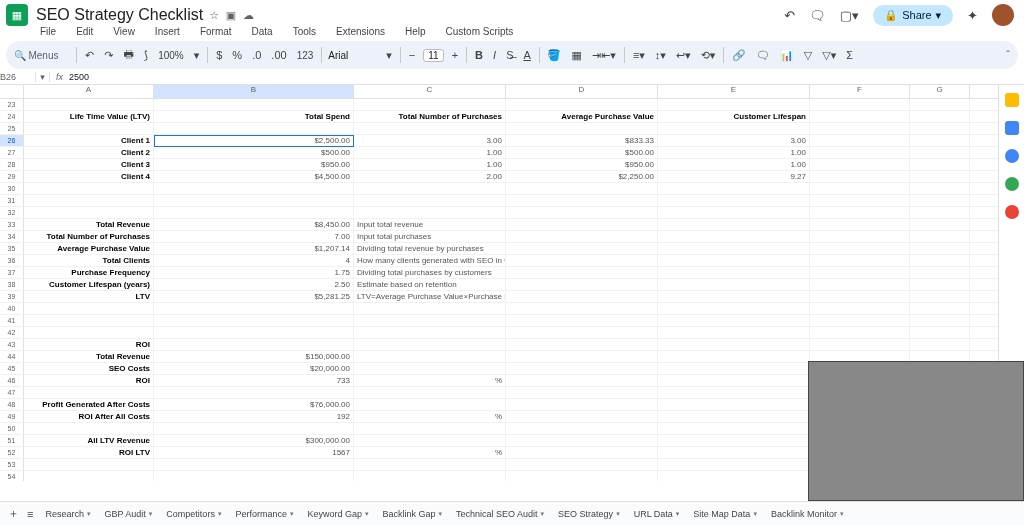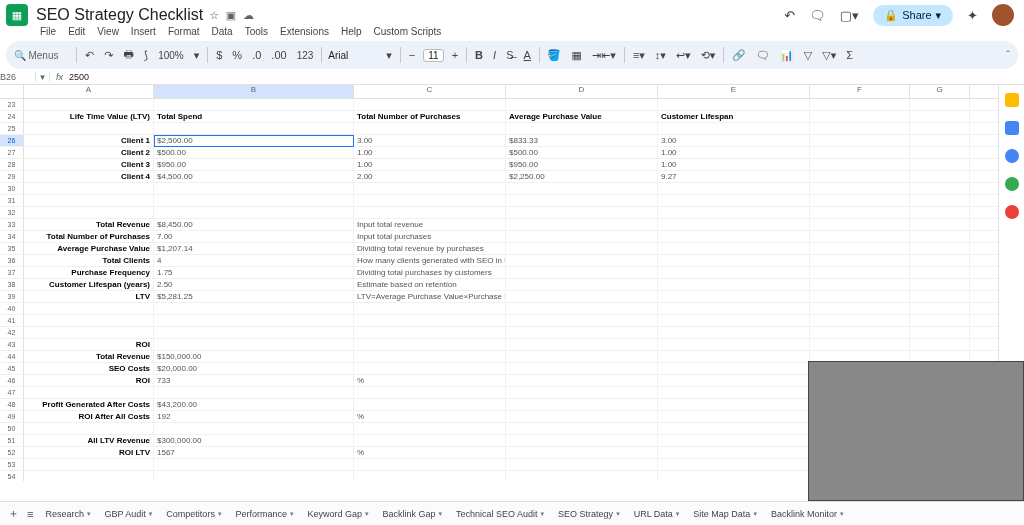--- a/index.html
+++ b/index.html
@@ -7,21 +7,21 @@
 
   .titlebar { display: flex; align-items: center; padding: 4px 10px 0 6px; height: 26px; }
   .app-icon { width: 22px; height: 22px; background: #0f9d58; border-radius: 4px; display: flex; align-items: center; justify-content: center; color: #fff; font-size: 11px; margin-right: 8px; }
   .doc-title { font-size: 16px; color: #202124; margin-right: 6px; }
   .title-icons span { color: #5f6368; font-size: 11px; margin-right: 4px; }
   .titlebar-right { margin-left: auto; display: flex; align-items: center; gap: 14px; }
   .titlebar-right .ic { color: #444; font-size: 13px; }
   .share-btn { background: #c3e7ff; color: #001d35; border-radius: 16px; padding: 4px 12px; font-size: 11px; display: flex; align-items: center; gap: 4px; }
   .avatar { width: 22px; height: 22px; border-radius: 50%; background: #a0522d; }
 
-  .menubar { padding: 0 40px 4px 40px; font-size: 10px; color: #444; display: flex; gap: 12px; }
+  .menubar { padding: 0 40px 4px 40px; font-size: 10px; color: #444; display: flex; gap: 20px; }
 
   .toolbar { margin: 0 6px; background: #edf2fa; border-radius: 18px; height: 28px; display: flex; align-items: center; padding: 0 8px; gap: 6px; }
   .searchbox { display: flex; align-items: center; background: transparent; width: 56px; border: none; font-size: 10px; color: #5f6368; }
   .searchbox::before { content: "🔍"; font-size: 10px; margin-right: 2px; }
   .tb-sep { width: 1px; height: 16px; background: #c7c7c7; }
   .tb-btn { color: #444; font-size: 11px; padding: 0 2px; display: flex; align-items: center; }
   .tb-txt { font-size: 10px; color: #444; padding: 0 2px; }
   .fontbox { font-size: 10px; width: 50px; }
   .sizebox { border: 1px solid #bbb; border-radius: 3px; padding: 0 4px; font-size: 10px; background: #fff; }
   .tb-collapse { margin-left: auto; color: #5f6368; font-size: 11px; }
@@ -40,21 +40,21 @@
   .col-A { width: 130px; } .col-B { width: 200px; } .col-B-head { background: #d3e3fd; }
   .col-C { width: 152px; } .col-D { width: 152px; } .col-E { width: 152px; } .col-F { width: 100px; } .col-G { width: 60px; }
 
   .rows { height: 382px; overflow: hidden; }
   .row { display: flex; height: 12px; font-size: 8px; color: #555; border-bottom: 1px solid #f1f1f1; }
   .row .rn { width: 24px; text-align: center; color: #5f6368; border-right: 1px solid #e0e0e0; font-size: 7px; line-height: 12px; }
   .row .c { border-right: 1px solid #f1f1f1; padding: 0 3px; line-height: 12px; overflow: hidden; white-space: nowrap; }
   .row.hl .rn { background: #d3e3fd; color: #0b57d0; }
   .bold { font-weight: bold; color: #000; text-align: right; }
   .right { text-align: right; }
-  .center { text-align: left; }
+  .center { text-align: right; }
   .active-cell { border: 1.5px solid #1a73e8; position: absolute; pointer-events: none; }
 
   .sidepanel { width: 26px; border-left: 1px solid #e0e0e0; display: flex; flex-direction: column; align-items: center; gap: 14px; padding-top: 8px; }
   .sidepanel .sp { width: 14px; height: 14px; border-radius: 3px; }
 
   .sheet-tabs { position: absolute; bottom: 0; left: 0; right: 0; height: 24px; display: flex; align-items: center; background: #f9fbfd; border-top: 1px solid #e0e0e0; font-size: 9px; color: #444; padding-left: 6px; gap: 4px; }
   .sheet-tabs .stab { padding: 3px 6px; display: flex; align-items: center; gap: 3px; border-radius: 4px 4px 0 0; }
   .sheet-tabs .dd { font-size: 7px; color: #777; }
 
   .camera { position: absolute; right: 0; bottom: 24px; width: 216px; height: 140px; background: #888; border: 1px solid #444; }
@@ -411,21 +411,21 @@
           <div class="c col-B"></div>
           <div class="c col-C"></div>
           <div class="c col-D"></div>
           <div class="c col-E"></div>
           <div class="c col-F"></div>
           <div class="c col-G"></div>
         </div>
         <div class="row">
           <div class="rn">48</div>
           <div class="c col-A bold right">Profit Generated After Costs</div>
-          <div class="c col-B center">$43,200.00</div>
+          <div class="c col-B center">$76,000.00</div>
           <div class="c col-C"></div>
           <div class="c col-D"></div>
           <div class="c col-E"></div>
           <div class="c col-F"></div>
           <div class="c col-G"></div>
         </div>
         <div class="row">
           <div class="rn">49</div>
           <div class="c col-A bold right">ROI After All Costs</div>
           <div class="c col-B center">192</div>

